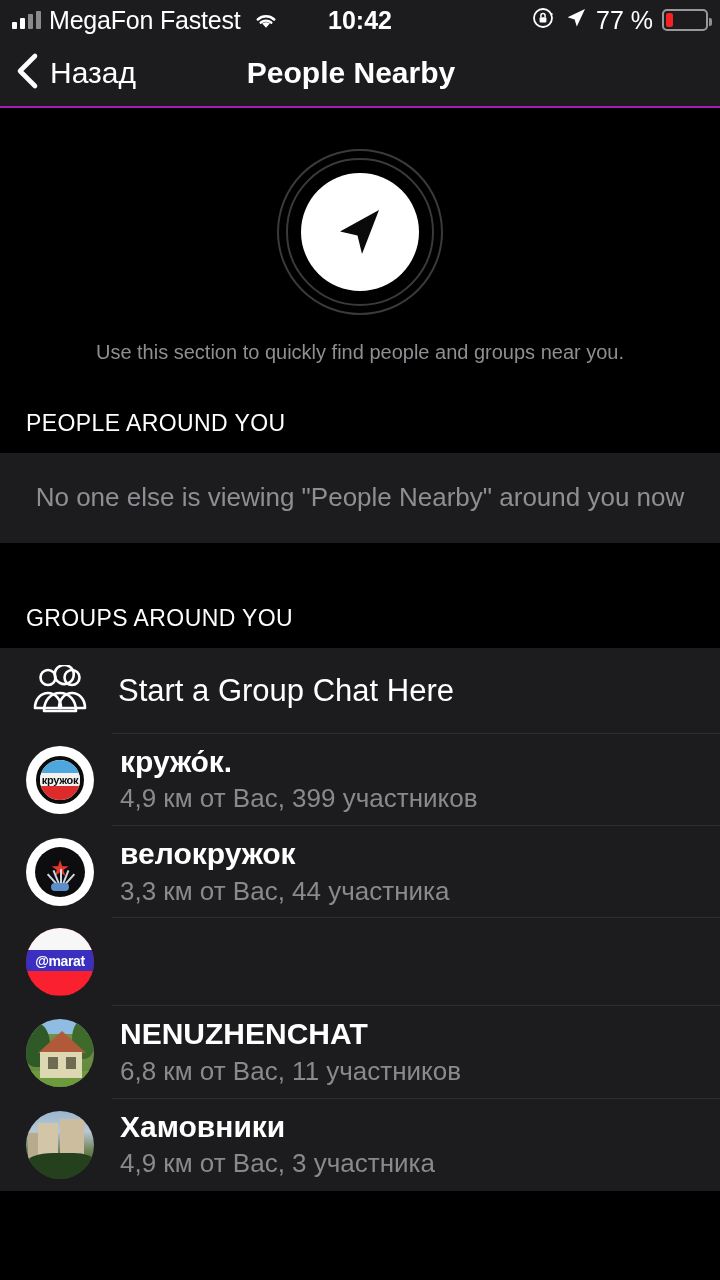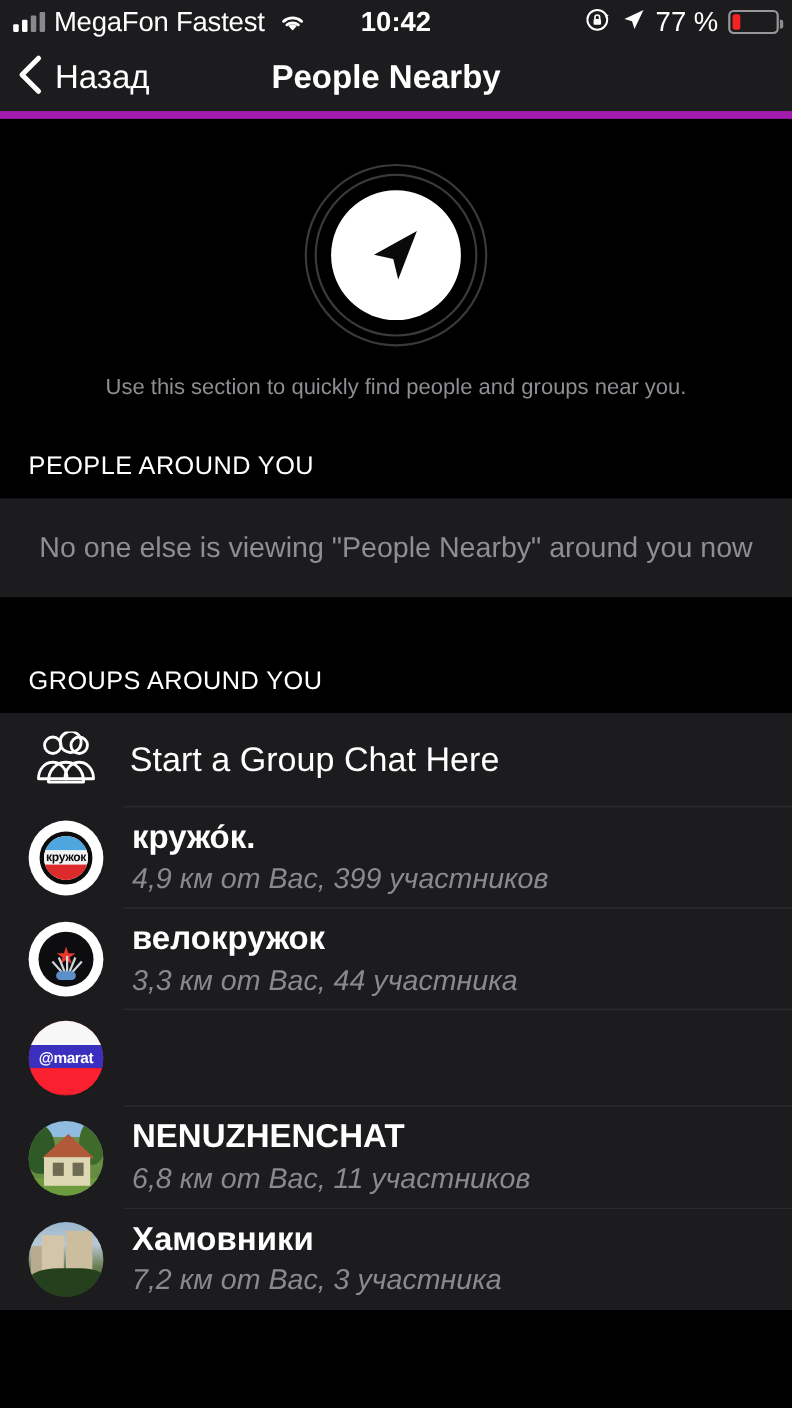--- a/index.html
+++ b/index.html
@@ -45,21 +45,21 @@
     content:""; position:absolute; right:-6px; top:7px;
     width:3px; height:8px; background:rgba(255,255,255,.5);
     border-radius:0 2px 2px 0;
   }
   .batt > span { display:block; height:100%; background:#f42222; border-radius:2px; }
 
   
   .navbar {
     height:68px; background:#1c1c1e;
     display:flex; align-items:center; position:relative;
-    border-bottom:7px solid #a21caf;
+    border-bottom:2px solid #a21caf;
   }
   .back { display:flex; align-items:center; gap:10px; padding-left:14px; cursor:pointer; }
   .back-label { color:#fff; font-size:30px; }
   .nav-title {
     position:absolute; left:0; right:18px; text-align:center;
     color:#fff; font-size:30px; font-weight:bold; pointer-events:none;
   }
 
   
   .hero { background:#000; padding-top:38px; padding-bottom:44px; }
@@ -105,21 +105,21 @@
     cursor:pointer;
   }
   .row .sep {
     position:absolute; left:112px; right:0; bottom:0;
     height:1px; background:#2f2f31;
   }
   .row.first { min-height:86px; }
   .row-text { margin-left:26px; padding:10px 0; }
   .row-title { color:#fff; font-size:30px; font-weight:bold; line-height:1.22; }
   .row.first .row-title { font-weight:normal; font-size:31px; }
-  .row-sub { color:#8a8a8e; font-size:26px; line-height:1.3; margin-top:2px;font-style:italic; }
+  .row-sub { color:#8a8a8e; font-size:26px; line-height:1.3; margin-top:2px; }
 
   .avatar {
     width:68px; height:68px; border-radius:50%;
     flex:0 0 68px; overflow:hidden; position:relative;
   }
   .group-icon { width:64px; height:52px; flex:0 0 64px; margin-left:2px; }
 
   
   .av-kruzhok { background:#fff; display:flex; align-items:center; justify-content:center; }
   .av-kruzhok .inner {
@@ -346,19 +346,19 @@
 
     <div class="row">
       <span class="avatar av-city">
         <span class="b3"></span>
           <span class="b1"></span>
           <span class="b2"></span>
         <span class="trees"></span>
       </span>
       <div class="row-text">
         <div class="row-title">Хамовники</div>
-        <div class="row-sub">7,2 км от Вас, 3 участника</div>
+        <div class="row-sub">4,9 км от Вас, 3 участника</div>
       </div>
     </div>
 
   </div>
 
 </div>
 
 </body></html>

